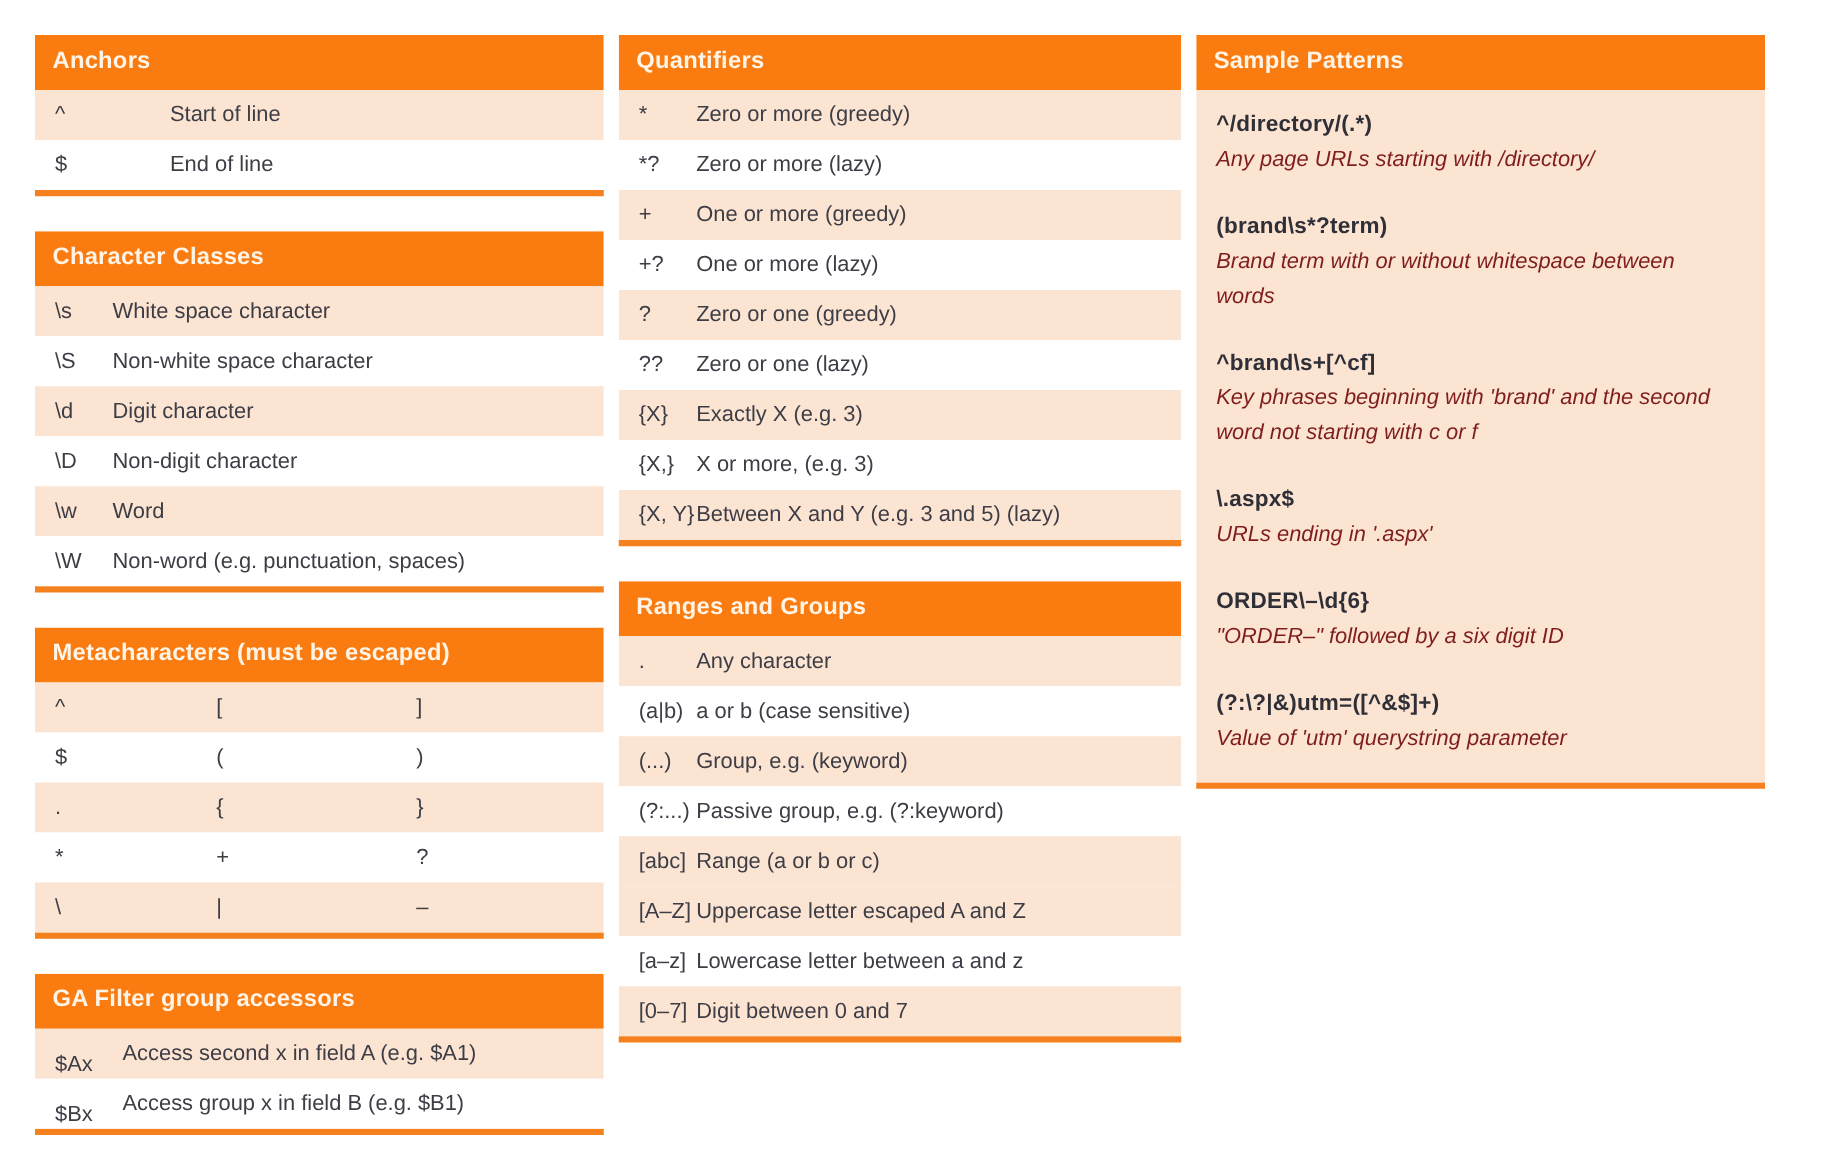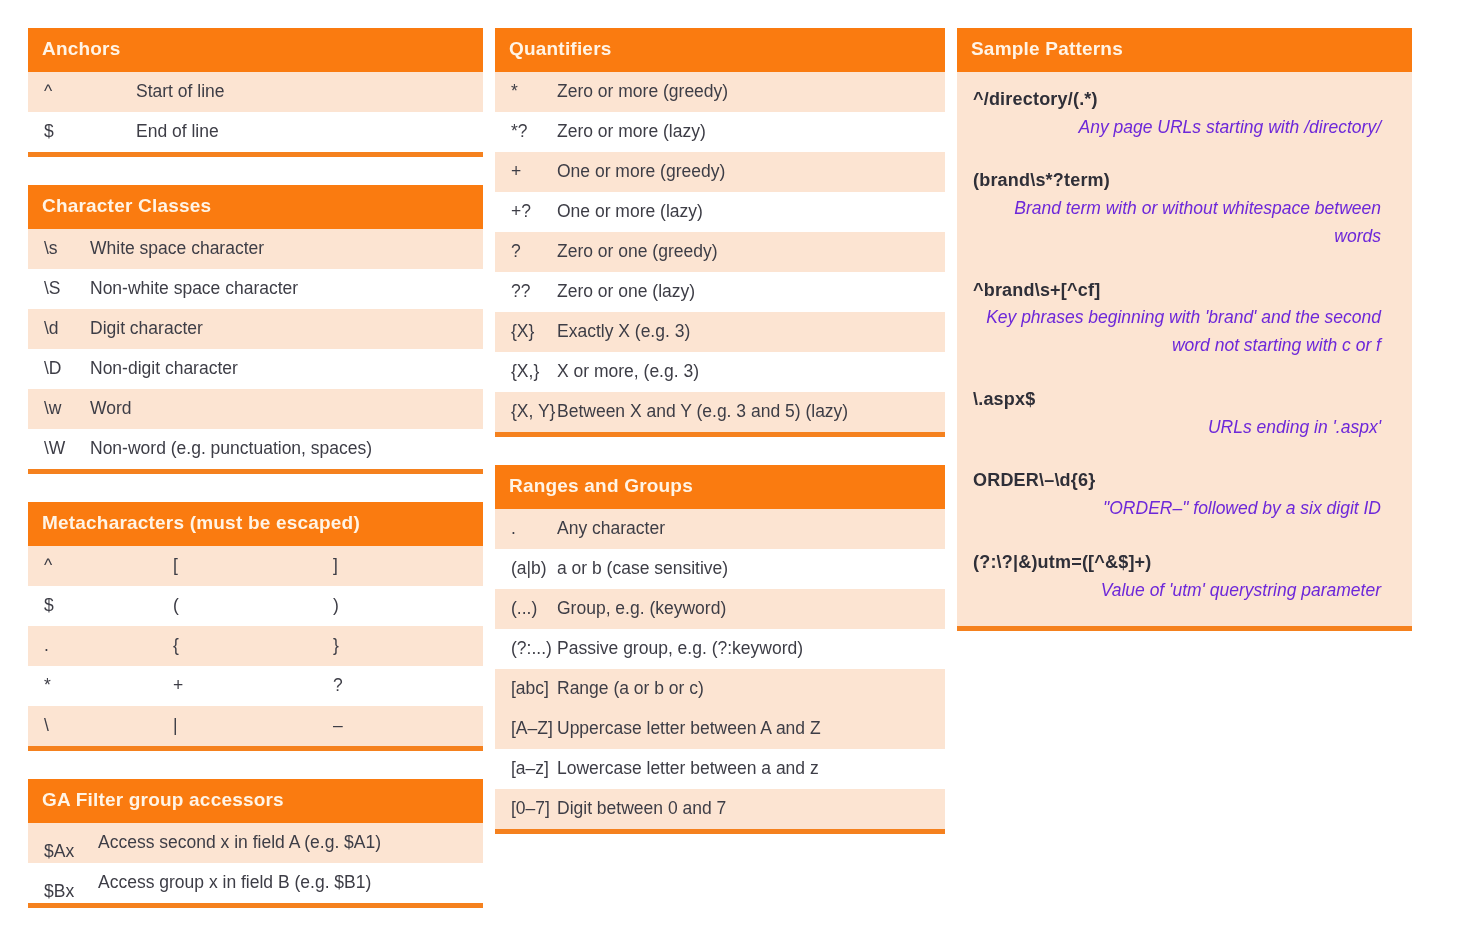--- a/index.html
+++ b/index.html
@@ -82,24 +82,23 @@
   .sample .pattern {
     font-weight: bold;
     font-size: 18px;
     color: #2f2f38;
     line-height: 1.55;
     letter-spacing: 0.2px;
   }
   .sample .meaning {
     font-style: italic;
     font-size: 17.5px;
-    color: #6d28d9;
+    color: #7f1d1d;
     line-height: 1.58;
     max-width: 420px;
-    text-align: right;
   }
 </style>
 </head>
 <body>
 
 <div class="page">
   <div class="column col1">
 
     <div class="card anchors">
       <div class="card-header">Anchors</div>
@@ -254,21 +253,21 @@
         <div class="row">
           <span class="sym">(?:...)</span>
           <span class="desc">Passive group, e.g. (?:keyword)</span>
         </div>
         <div class="row alt">
           <span class="sym">[abc]</span>
           <span class="desc">Range (a or b or c)</span>
         </div>
         <div class="row alt">
           <span class="sym">[A–Z]</span>
-          <span class="desc">Uppercase letter between A and Z</span>
+          <span class="desc">Uppercase letter escaped A and Z</span>
         </div>
         <div class="row">
           <span class="sym">[a–z]</span>
           <span class="desc">Lowercase letter between a and z</span>
         </div>
         <div class="row alt">
           <span class="sym">[0–7]</span>
           <span class="desc">Digit between 0 and 7</span>
         </div>
       </div>

